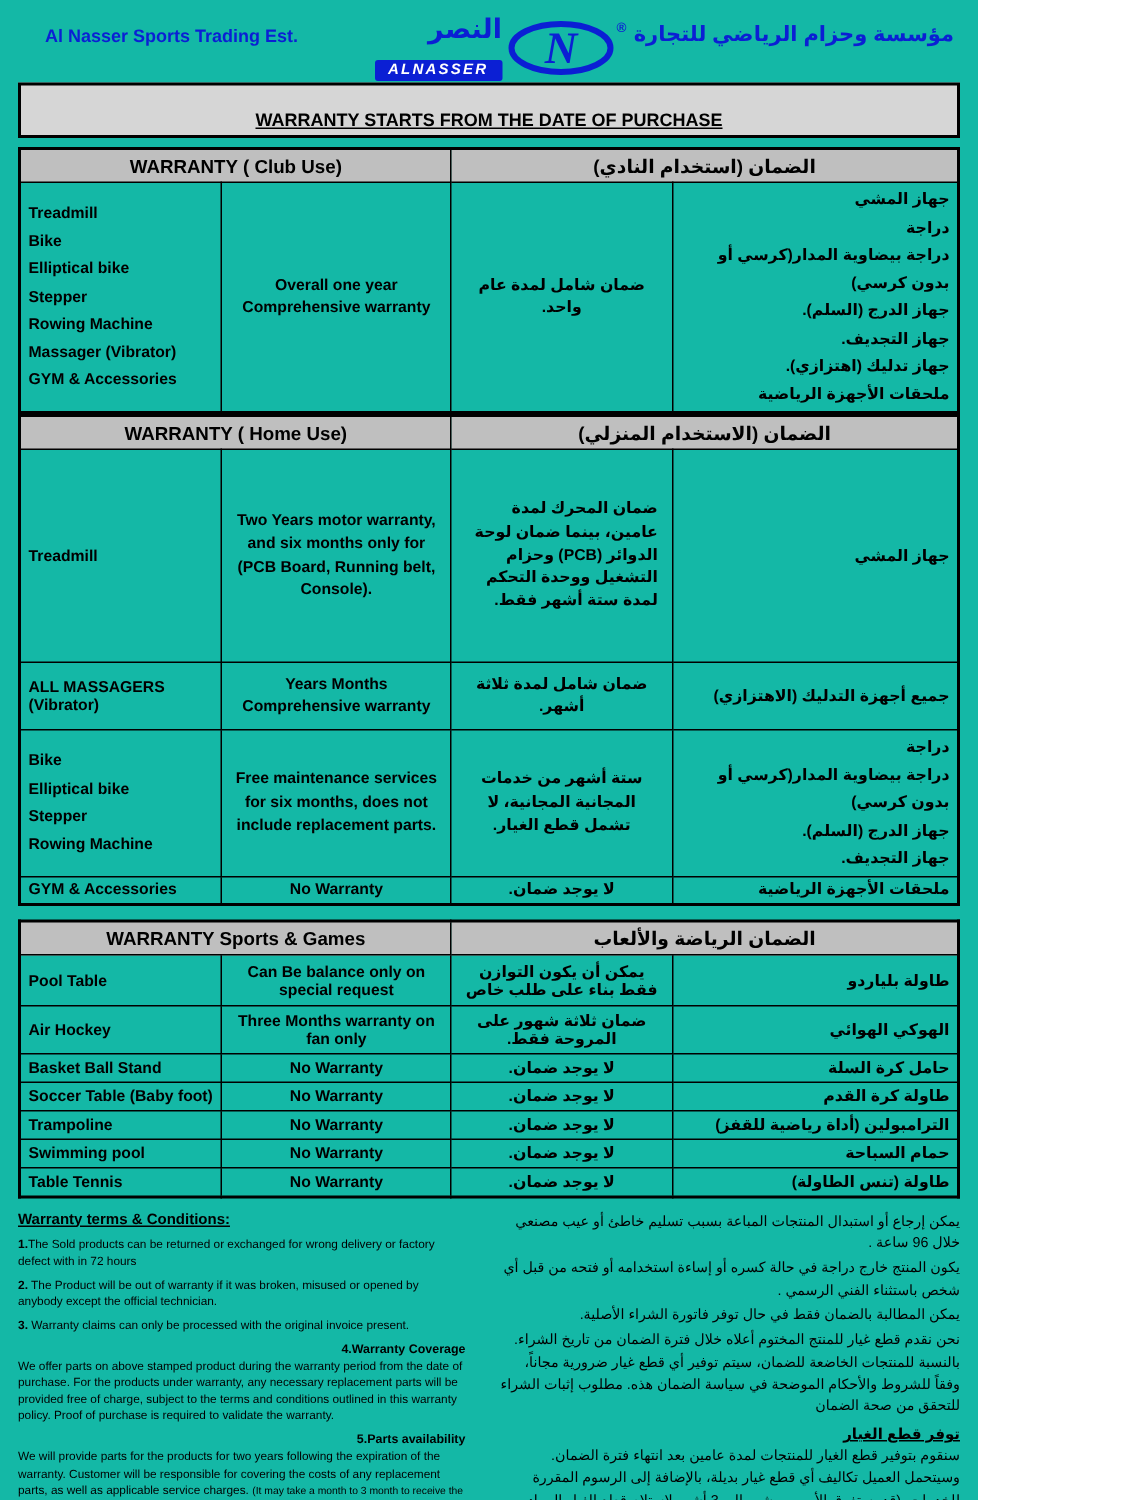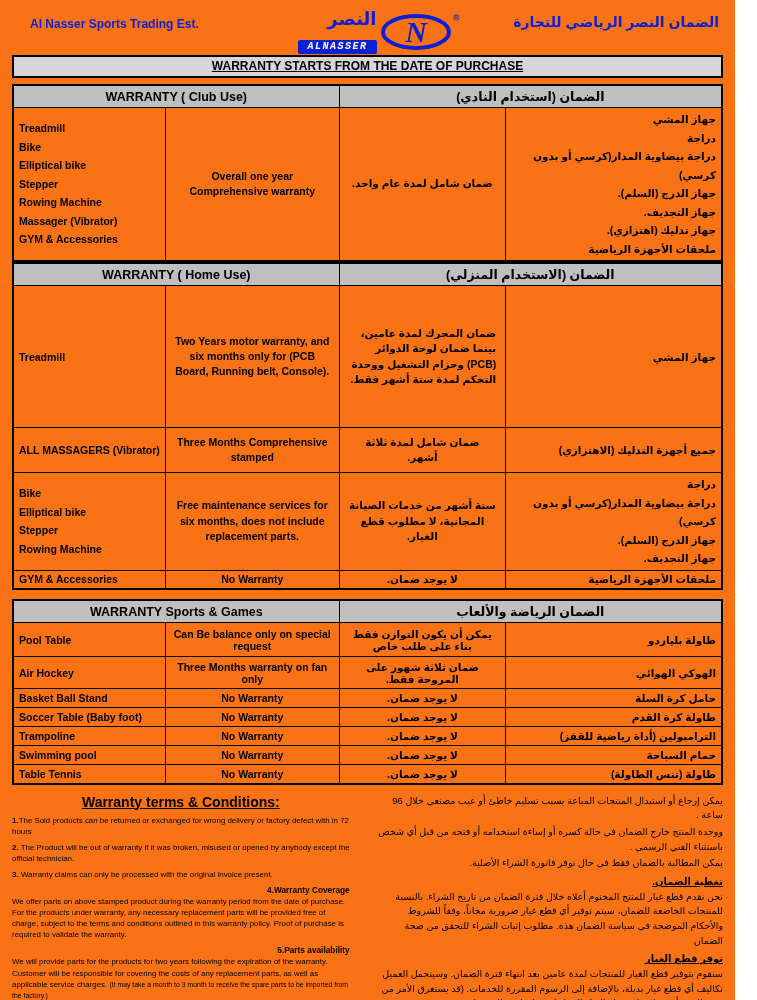--- a/index.html
+++ b/index.html
@@ -1,33 +1,33 @@
 <!DOCTYPE html>
 <html style="--brand-blue: #0b1fd4; --header-gray: #bfbfbf; --title-gray: #d6d6d6;"><head>
 <meta charset="utf-8">
 <style>
   * { box-sizing: border-box; margin: 0; padding: 0; }
   html, body { background: #ffffff; }
   body { font-family: "Liberation Sans", "DejaVu Sans", sans-serif; color: #000; }
 
-  .page { width: 735px; height: 1000px; background: #f97316; padding: 8px 12px 0 12px; overflow: hidden; position: relative; }
+  .page { width: 652px; height: 1000px; background: #14b8a6; padding: 8px 12px 0 12px; overflow: hidden; position: relative; }
 
   
   .topbar { display: flex; justify-content: space-between; align-items: flex-start; height: 47px; }
   .company-en { color: var(--brand-blue, #0b1fd4); font-weight: bold; font-size: 12px; margin: 9px 0 0 18px; }
   .company-ar { color: var(--brand-blue, #0b1fd4); font-weight: bold; font-size: 14px; margin: 6px 4px 0 0; direction: rtl; }
   .logo { display: flex; align-items: center; margin-top: 2px; margin-left: 46px; }
   .logo-left { display: flex; flex-direction: column; align-items: flex-end; }
   .logo-ar { color: var(--brand-blue, #0b1fd4); font-weight: bold; font-size: 18px; line-height: 1.05; direction: rtl; }
-  .logo-en { background: var(--brand-blue, #0b1fd4); color: #fff; font-weight: bold; font-style: italic; font-size: 10px; letter-spacing: 1.5px; padding: 1px 9px 2px; border-radius: 2px; margin-top: 11px; font-family: Liberation Mono, monospace; }
+  .logo-en { background: var(--brand-blue, #0b1fd4); color: #fff; font-weight: bold; font-style: italic; font-size: 10px; letter-spacing: 1.5px; padding: 1px 9px 2px; border-radius: 2px; margin-top: 11px; }
   .logo-mark { position: relative; margin-left: 3px; width: 80px; height: 42px; }
   .reg { position: absolute; right: 0px; top: 2px; font-size: 9px; color: var(--brand-blue, #0b1fd4); font-weight: bold; }
 
   
-  .banner { border: 2px solid #000; background: var(--title-gray, #d6d6d6); text-align: center; font-weight: bold; font-size: 12px; padding: 2px 0 3px; }
+  .banner { border: 2px solid #000; background: var(--title-gray, #d6d6d6); text-align: center; font-weight: bold; font-size: 12px; padding: 16px 0 3px; }
   .banner span { text-decoration: underline; }
 
   
   table.wtable { width: 100%; border-collapse: collapse; table-layout: fixed; border: 2px solid #000; }
   table.wtable td { border: 1px solid #000; padding: 2px 5px; vertical-align: middle; font-size: 10.5px; }
   tr.thead td { background: var(--header-gray, #bfbfbf); font-weight: bold; font-size: 12.5px; text-align: center; padding: 3px 14px; }
   col.c1 { width: 21.5%; } col.c2 { width: 24.5%; } col.c3 { width: 23.5%; } col.c4 { width: 30.5%; }
 
   .bold { font-weight: bold; }
   .center { text-align: center; }
@@ -52,21 +52,21 @@
   tr.sr  { height: 19px; }
 
   .mt0 { margin-top: 0; }
   .mt6 { margin-top: 6px; }
   .mt9 { margin-top: 9px; }
 
   
   .terms { display: flex; justify-content: space-between; margin-top: 9px; }
   .terms-en { width: 47.5%; }
   .terms-ar { width: 49%; direction: rtl; text-align: right; font-size: 9.5px; line-height: 1.55; }
-  .terms-heading-en { font-weight: bold; text-decoration: underline; font-size: 14px; margin-bottom: 5px; text-align: center; }
+  .terms-heading-en { font-weight: bold; text-decoration: underline; font-size: 10px; margin-bottom: 5px; }
   .terms-heading-ar { font-weight: bold; text-decoration: underline; font-size: 11px; margin-bottom: 3px; }
   .t-item { font-size: 7.9px; line-height: 1.4; margin-bottom: 5px; }
   .t-item b { font-size: 8px; }
   .t-sub { font-weight: bold; font-size: 8.3px; margin: 5px 0 1px; text-align: right; }
   .ar-sub { font-weight: bold; font-size: 10px; margin-top: 3px; text-decoration: underline; }
   .t-note { font-size: 6.9px; }
   .ar-par { margin-bottom: 2px; }
 </style>
 </head>
 <body>
@@ -81,21 +81,21 @@
         <div class="logo-en">ALNASSER</div>
       </div>
       <div class="logo-mark">
         <svg width="80" height="42" viewBox="0 0 80 42">
           <ellipse cx="36" cy="21" rx="33" ry="16" fill="none" stroke="#0b1fd4" stroke-width="4"></ellipse>
           <text x="36" y="31" text-anchor="middle" font-size="30" font-style="italic" font-weight="bold" fill="#0b1fd4" font-family="Liberation Serif, serif">N</text>
         </svg>
         <span class="reg">®</span>
       </div>
     </div>
-    <div class="company-ar">الضمان النصر الرياضي للتجارة</div>
+    <div class="company-ar">مؤسسة وحزام الرياضي للتجارة</div>
   </div>
 
   <div class="banner">
     <span>WARRANTY STARTS FROM THE DATE OF PURCHASE</span>
   </div>
 
   <table class="wtable mt6">
     <colgroup>
         <col class="c1">
         <col class="c2">
@@ -145,33 +145,33 @@
         <td colspan="2" class="ar">الضمان (الاستخدام المنزلي)</td>
       </tr>
       <tr class="hr1">
         <td class="treadmill-cell">Treadmill</td>
         <td class="bold center pad">Two Years motor warranty, and six months only for (PCB Board, Running belt, Console).</td>
         <td class="bold ar right-ar pad">ضمان المحرك لمدة عامين، بينما ضمان لوحة الدوائر (PCB) وحزام التشغيل ووحدة التحكم لمدة ستة أشهر فقط.</td>
         <td class="bold right ar big-ar">جهاز المشي</td>
       </tr>
       <tr class="hr2">
         <td class="bold">ALL MASSAGERS (Vibrator)</td>
-        <td class="bold center pad">Three Months Comprehensive stamped</td>
+        <td class="bold center pad">Years Months Comprehensive warranty</td>
         <td class="bold center ar pad">ضمان شامل لمدة ثلاثة أشهر.</td>
         <td class="bold right ar">جميع أجهزة التدليك (الاهتزازي)</td>
       </tr>
       <tr class="hr3">
         <td class="bold items-list">
             <div>Bike</div>
             <div>Elliptical bike</div>
             <div>Stepper</div>
             <div>Rowing Machine</div>
           </td>
         <td class="bold center pad">Free maintenance services for six months, does not include replacement parts.</td>
-        <td class="bold center ar pad">ستة أشهر من خدمات الصيانة المجانية، لا مطلوب قطع الغيار.</td>
+        <td class="bold center ar pad">ستة أشهر من خدمات المجانية المجانية، لا تشمل قطع الغيار.</td>
         <td class="bold right ar items-list">
             <div>دراجة</div>
             <div>دراجة بيضاوية المدار(كرسي أو بدون كرسي)</div>
             <div>جهاز الدرج (السلم).</div>
             <div>جهاز التجديف.</div>
           </td>
       </tr>
       <tr class="hr4">
         <td class="bold">GYM &amp; Accessories</td>
         <td class="bold center">No Warranty</td>
@@ -244,22 +244,21 @@
       <p class="t-item"><b>1.</b><span>The Sold products can be returned or exchanged for wrong delivery or factory defect with in 72 hours</span></p>
       <p class="t-item"><b>2.</b> <span>The Product will be out of warranty if it was broken, misused or opened by anybody except the official technician.</span></p>
       <p class="t-item"><b>3.</b> <span>Warranty claims can only be processed with the original invoice present.</span></p>
       <div class="t-sub">4.Warranty Coverage</div>
       <p class="t-item">We offer parts on above stamped product during the warranty period from the date of purchase. For the products under warranty, any necessary replacement parts will be provided free of charge, subject to the terms and conditions outlined in this warranty policy. Proof of purchase is required to validate the warranty.</p>
       <div class="t-sub">5.Parts availability</div>
       <p class="t-item"><span>We will provide parts for the products for two years following the expiration of the warranty. Customer will be responsible for covering the costs of any replacement parts, as well as applicable service charges.</span> <span class="t-note">(It may take a month to 3 month to receive the spare parts to be imported from the factory.)</span></p>
     </div>
     <div class="terms-ar">
       <div class="ar-par">يمكن إرجاع أو استبدال المنتجات المباعة بسبب تسليم خاطئ أو عيب مصنعي خلال 96 ساعة .</div>
-      <div class="ar-par">ووحدة المنتج خارج الضمان في حالة كسره أو إساءة استخدامه أو فتحه من قبل أي شخص باستثناء الفني الرسمي .</div>
+      <div class="ar-par">يكون المنتج خارج دراجة في حالة كسره أو إساءة استخدامه أو فتحه من قبل أي شخص باستثناء الفني الرسمي .</div>
       <div class="ar-par">يمكن المطالبة بالضمان فقط في حال توفر فاتورة الشراء الأصلية.</div>
-      <div class="ar-sub">تغطية الضمان.</div>
       <div class="ar-par">نحن نقدم قطع غيار للمنتج المختوم أعلاه خلال فترة الضمان من تاريخ الشراء. بالنسبة للمنتجات الخاضعة للضمان، سيتم توفير أي قطع غيار ضرورية مجاناً، وفقاً للشروط والأحكام الموضحة في سياسة الضمان هذه. مطلوب إثبات الشراء للتحقق من صحة الضمان</div>
       <div class="ar-sub">توفر قطع الغيار</div>
       <div class="ar-par">سنقوم بتوفير قطع الغيار للمنتجات لمدة عامين بعد انتهاء فترة الضمان. وسيتحمل العميل تكاليف أي قطع غيار بديلة، بالإضافة إلى الرسوم المقررة للخدمات. (قد يستغرق الأمر من شهر إلى 3 أشهر لاستلام قطع الغيار المراد استيرادها من المصنع)</div>
     </div>
   </div>
 
 </div>
 
 </body></html>

